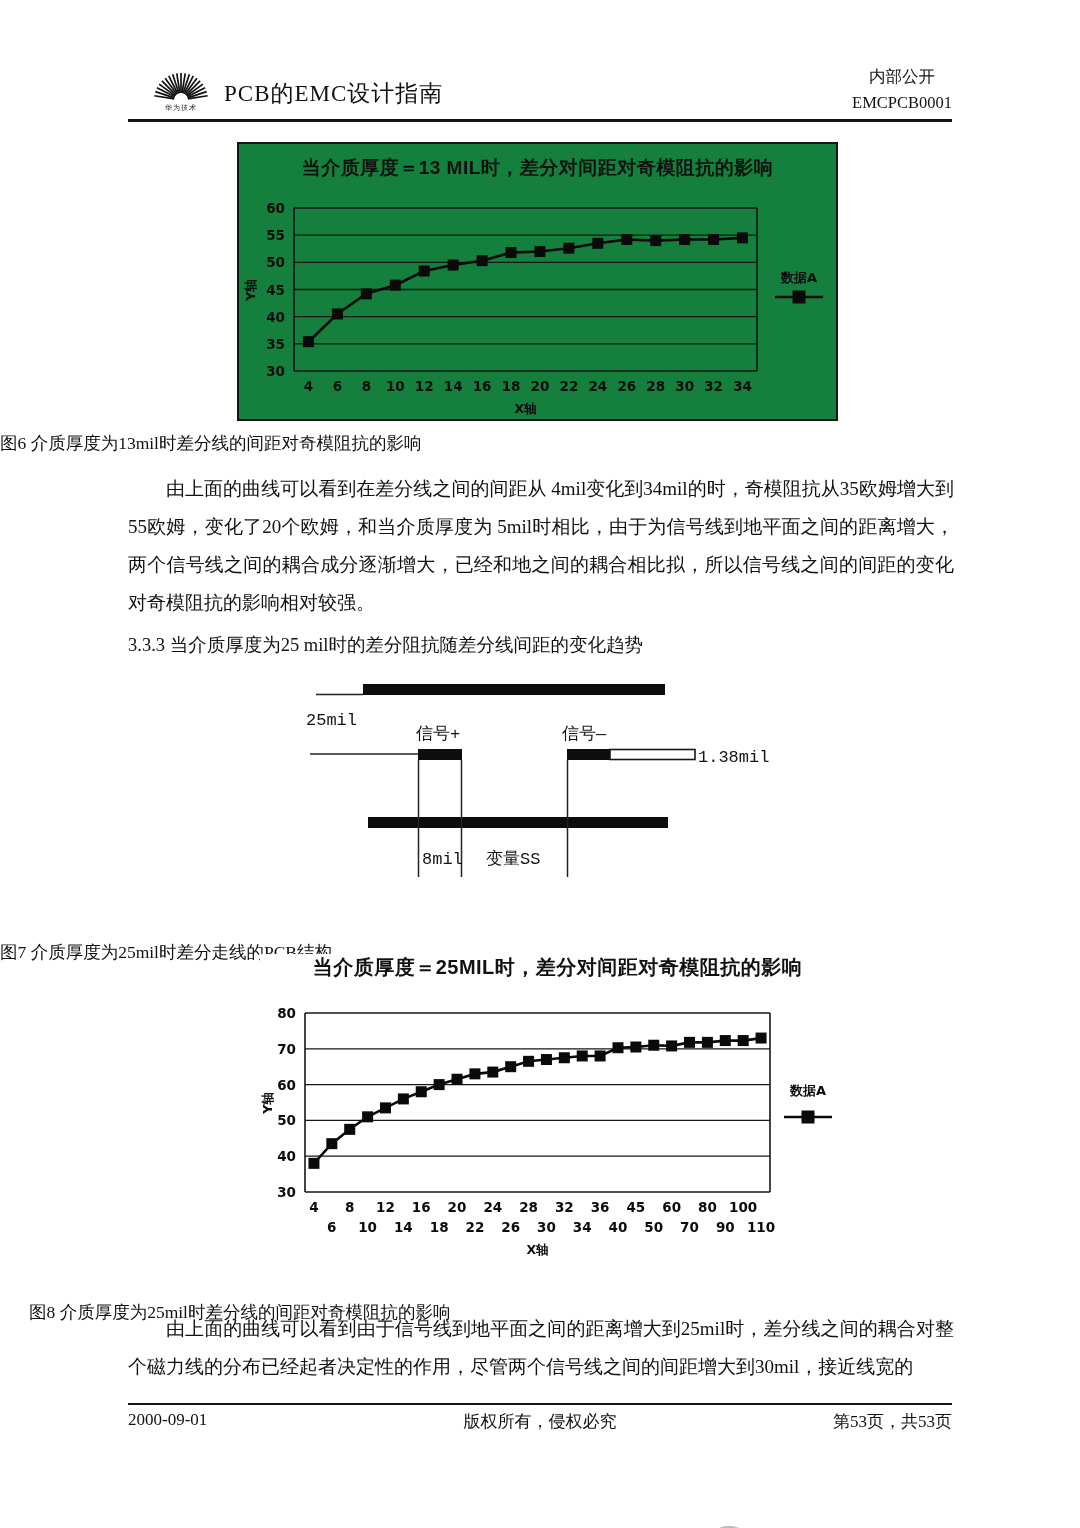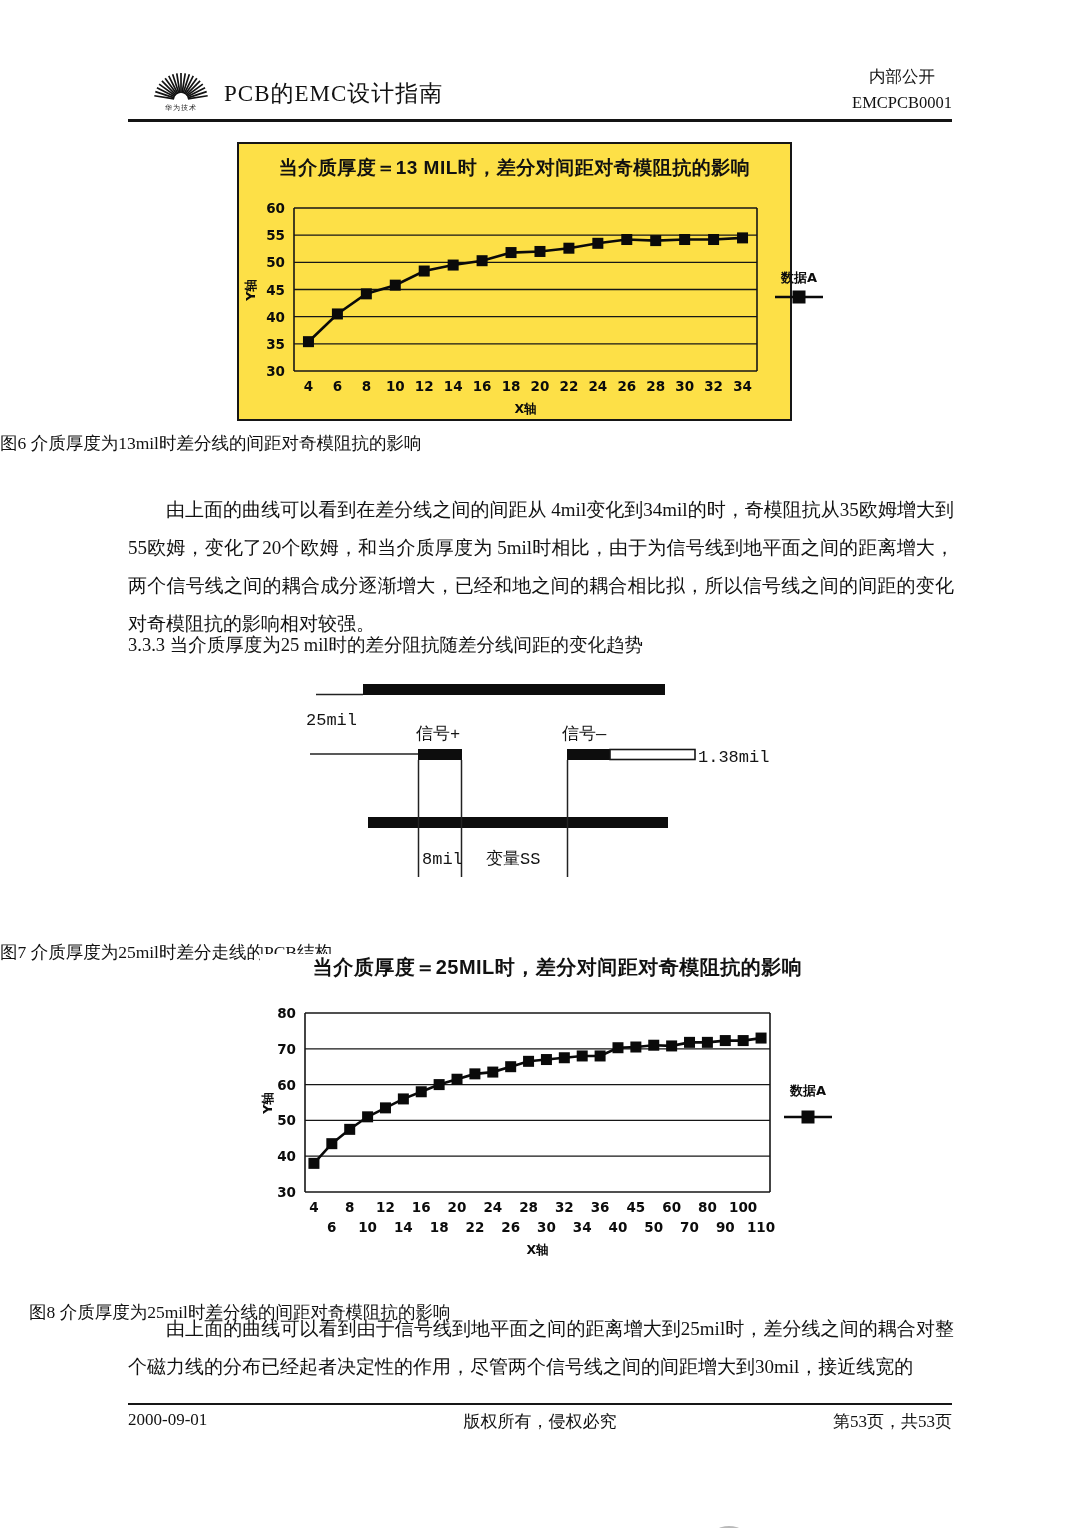--- a/index.html
+++ b/index.html
@@ -8,41 +8,41 @@
   .abs{position:absolute;}
 
   
   #hdr-title{left:224px;top:78px;font-size:23px;letter-spacing:1px;}
   #hdr-right{right:128px;top:64px;text-align:center;font-size:16.5px;line-height:26px;}
   #hdr-rule{left:128px;top:119px;width:824px;height:3px;background:#141414;}
   #logo{left:148px;top:56px;width:66px;height:62px;text-align:center;}
   #logo-cap{font-size:7px;letter-spacing:1px;color:#222;margin-top:-3px;}
 
   
-  #chart1{left:237px;top:142px;width:555px;height:279px;border:2px solid #161616;box-sizing:border-box;background:#fde047;}
+  #chart1{left:237px;top:142px;width:601px;height:279px;border:2px solid #161616;box-sizing:border-box;background:#15803d;}
   .chart-title{text-align:center;font-family:"Liberation Sans","DejaVu Sans",sans-serif;font-weight:bold;}
   #chart1 .chart-title{font-size:19px;margin-top:11px;letter-spacing:0.5px;}
   #chart1 svg{position:absolute;left:0;top:46px;}
 
   
   #chart2{left:260px;top:954px;width:595px;height:306px;background:#fff;}
   #chart2 .chart-title{font-size:20px;margin-top:0;letter-spacing:0.5px;}
   #chart2 svg{position:absolute;left:0;top:44px;}
 
   svg text.tick{font-family:"DejaVu Sans","Liberation Sans",sans-serif;font-weight:bold;font-size:13.5px;fill:#0c0c0c;}
   svg text.axis{font-family:"DejaVu Sans","Liberation Sans",sans-serif;font-weight:bold;font-size:12.5px;fill:#0c0c0c;}
   svg text.legend{font-family:"DejaVu Sans","Liberation Sans",sans-serif;font-weight:bold;font-size:13px;fill:#0c0c0c;}
 
   .caption{left:0;width:1080px;text-align:left;font-size:17.5px;}
   #cap6{top:431px;}
   #cap7{top:908px;margin-top:32px;}
   #cap8{top:1300px;padding-left:29px;}
 
   .para{left:128px;width:826px;font-size:19px;line-height:38px;text-align:justify;text-indent:2em;}
-  #para1{top:470px;margin-top:21px;}
+  #para1{top:470px;}
   #para2{top:1310px;}
   #sec-heading{left:128px;top:632px;font-size:18.5px;}
 
   
   #fig7{left:300px;top:672px;width:475px;height:215px;}
   #fig7 text{font-family:"Liberation Mono","DejaVu Sans Mono",monospace;font-size:17px;fill:#141414;}
 
   
   #ftr-rule{left:128px;top:1403px;width:824px;height:2px;background:#161616;}
   #ftr{left:128px;top:1410px;width:824px;font-size:17px;}

